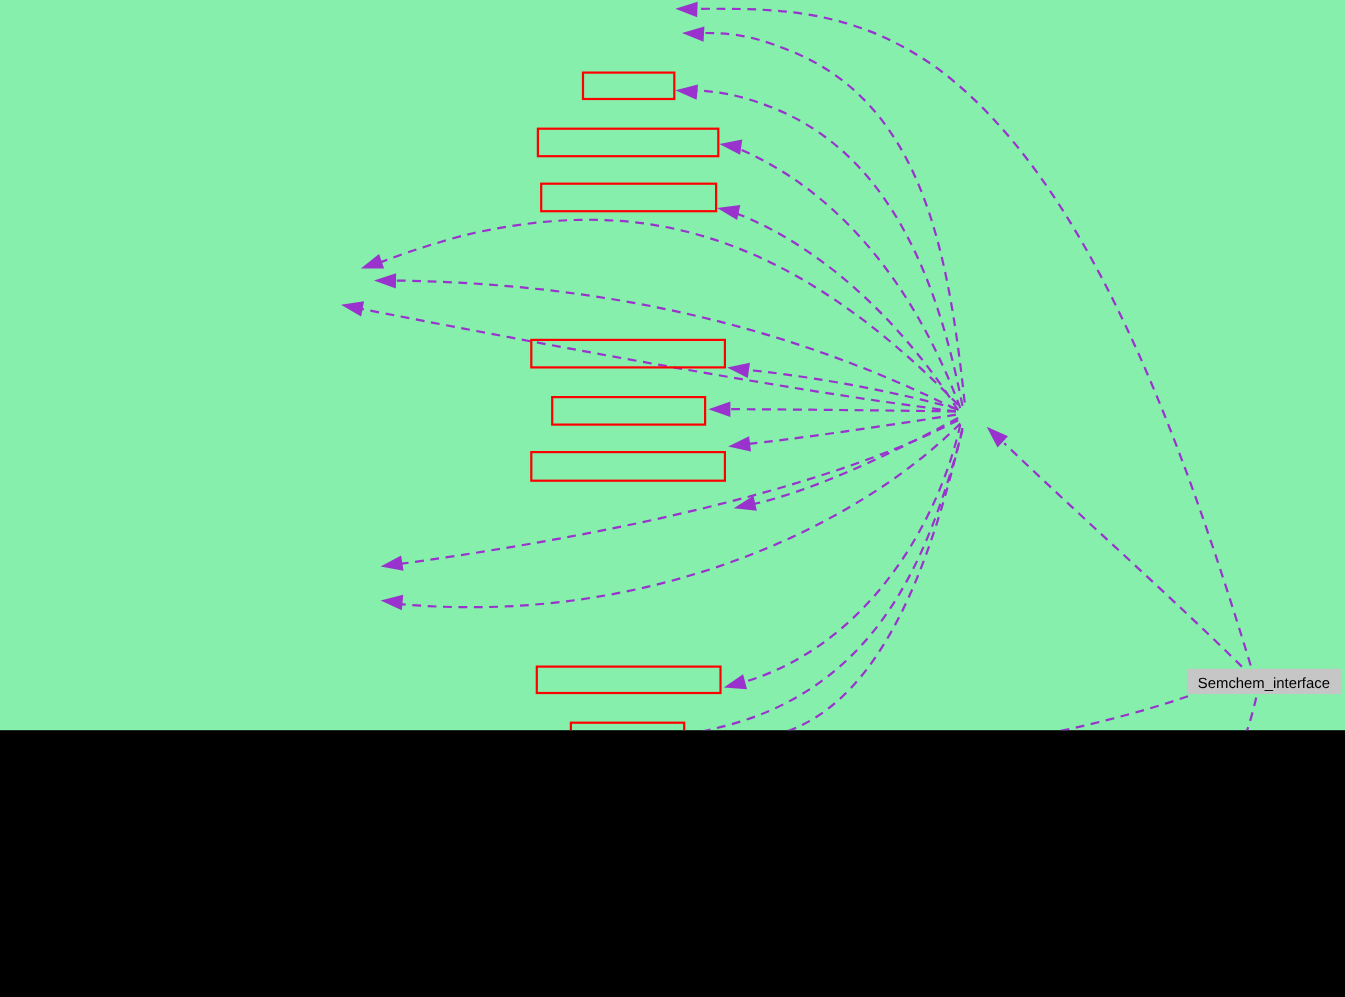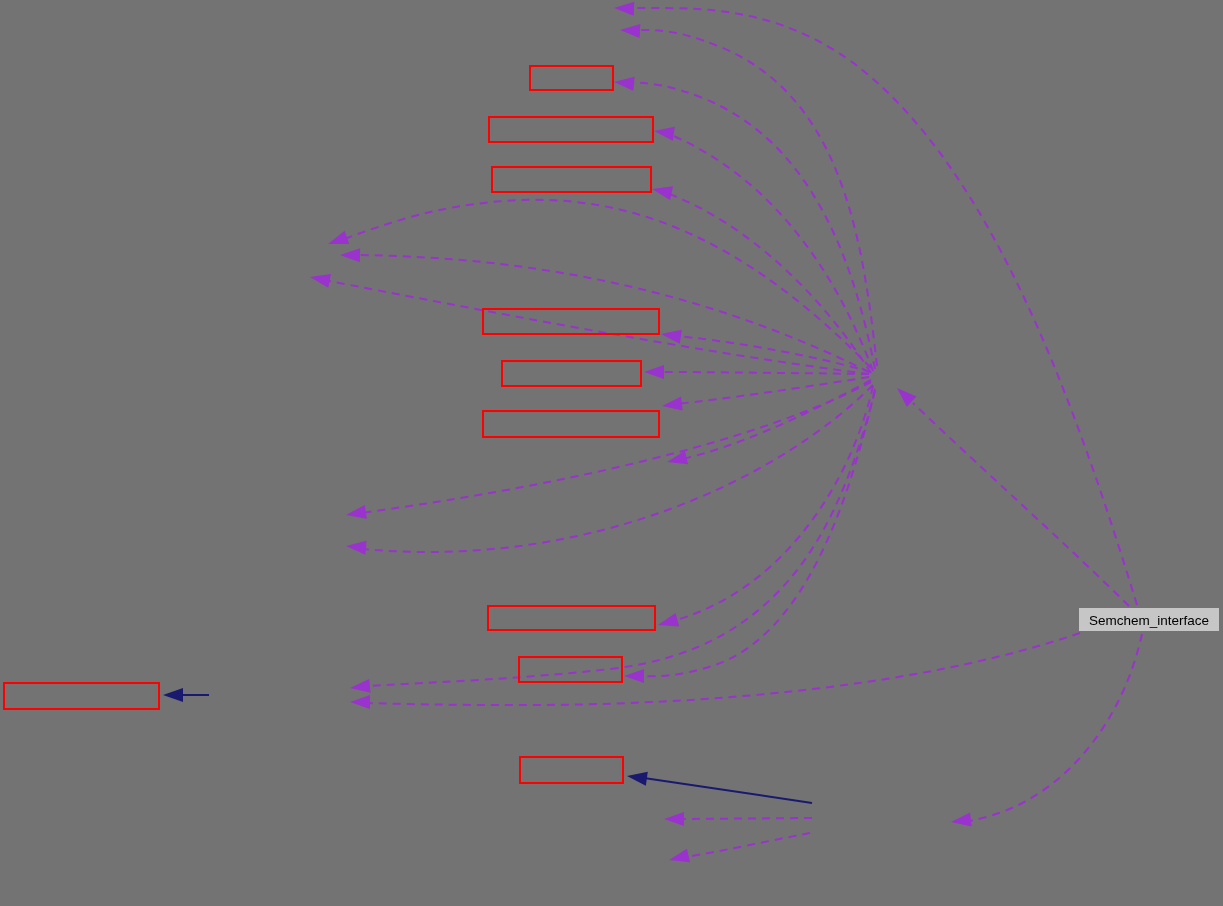--- a/index.html
+++ b/index.html
@@ -1,16 +1,16 @@
 <!DOCTYPE html>
 <html><head>
 <meta charset="utf-8">
 <style>
   html,body{margin:0;padding:0;background:#000;}
-  .stage{width:1223px;height:906px;background:#737373;position:relative;overflow:hidden;}
+  .stage{width:1223px;height:664px;background:#86efac;position:relative;overflow:hidden;}
   svg{display:block;}
   .class-box{fill:none;stroke:#ff0000;stroke-width:2;}
   .edge-usage{fill:none;stroke:#9a32cd;stroke-width:2;stroke-dasharray:8 6;}
   .edge-inherit{fill:none;stroke:#191970;stroke-width:2;}
   .head-usage{fill:#9a32cd;stroke:none;}
   .head-inherit{fill:#191970;stroke:none;}
   .main-node-label{font-family:"Liberation Sans","DejaVu Sans",sans-serif;font-size:13.5px;fill:#000;}
 </style>
 </head>
 <body>

